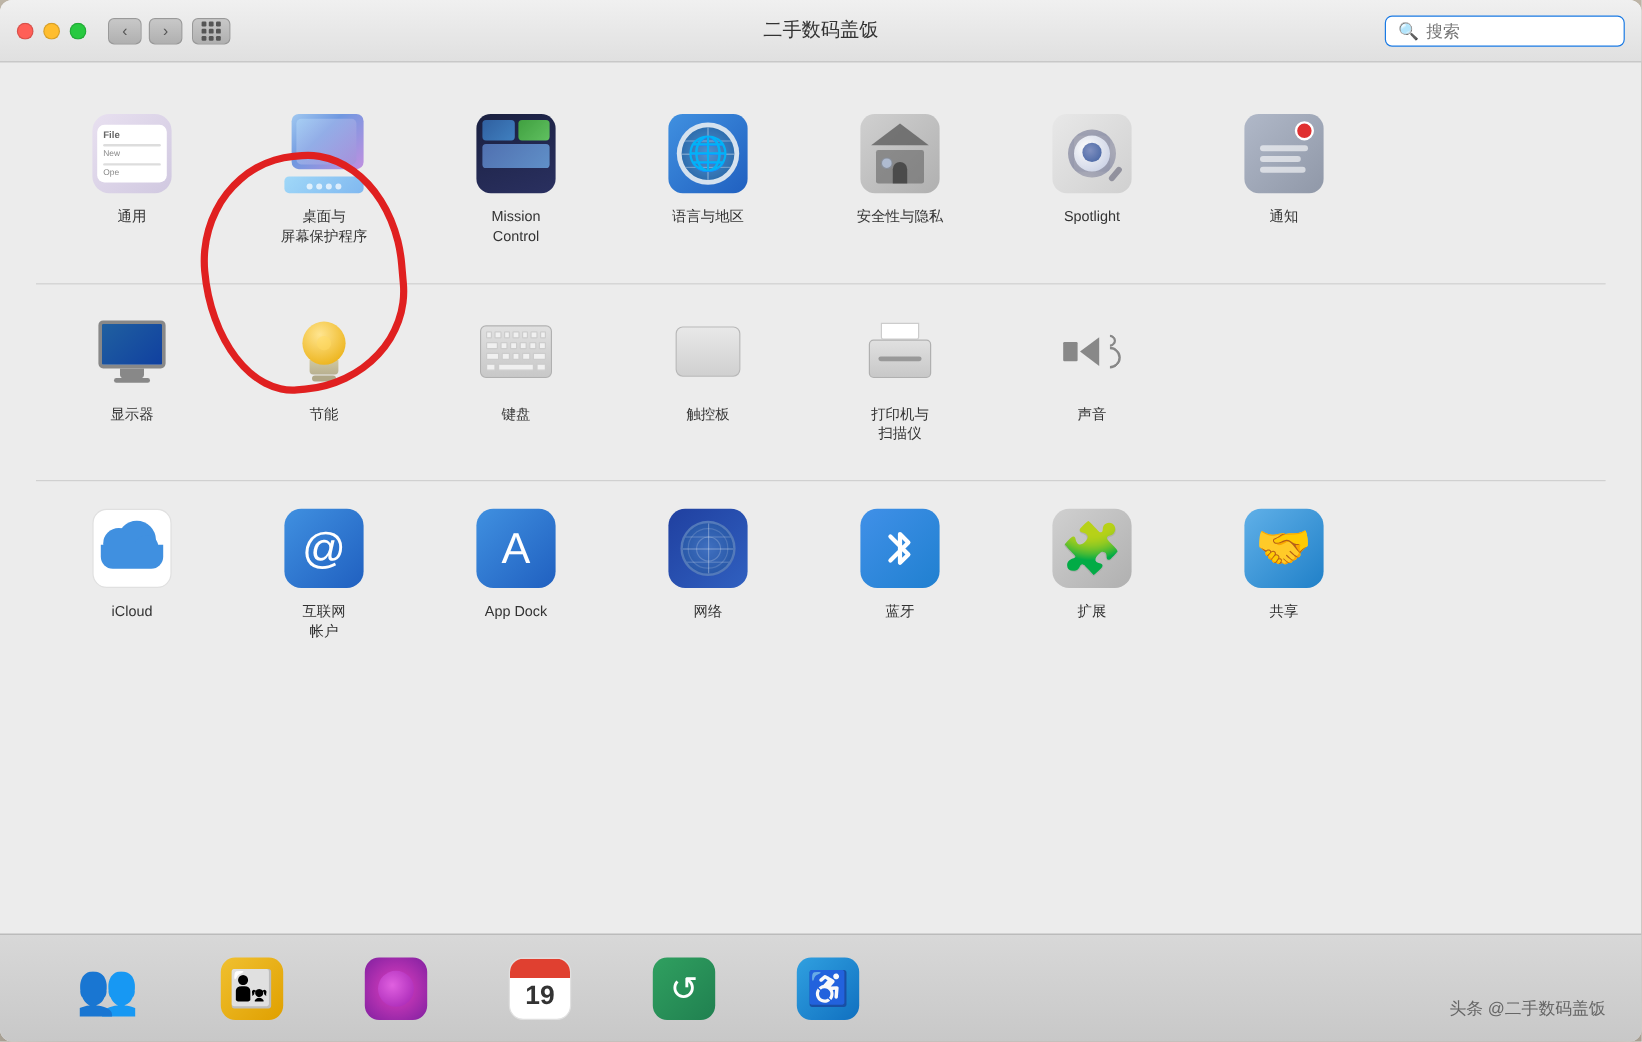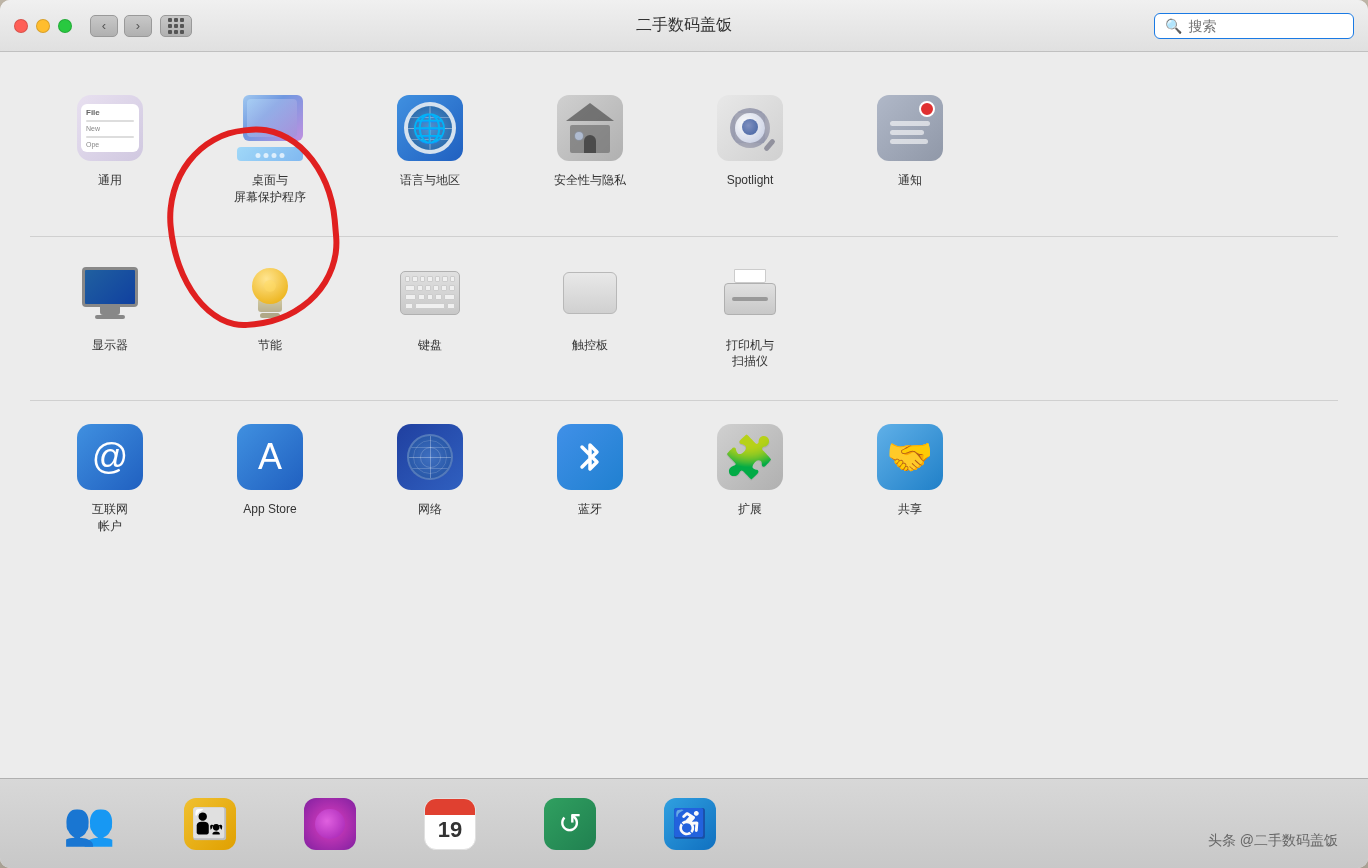--- a/index.html
+++ b/index.html
@@ -724,20 +724,30 @@
                 </div>
               </div>
 
               <div style="position:absolute;top:4px;left:10px;width:50px;height:38px;background:linear-gradient(135deg,#b0d8f8,#a090d8);border-radius:4px;opacity:0.6;"></div>
             </div>
           </div>
           <div class="pref-label">桌面与<br>屏幕保护程序</div>
         </div>
 
 
+        <div class="pref-item">
+          <div class="pref-icon">
+            <div class="icon-mission">
+              <div class="mc-window" style="background:linear-gradient(135deg,#3060a0,#4080c0);border-radius:3px;"></div>
+              <div class="mc-window green" style="border-radius:3px;"></div>
+              <div class="mc-window" style="background:linear-gradient(135deg,#5070b0,#6090c8);border-radius:3px;grid-column:1/3;height:20px;"></div>
+            </div>
+          </div>
+          <div class="pref-label">Mission<br>Control</div>
+        </div>
 
         <div class="pref-item">
           <div class="pref-icon">
             <div class="icon-language">
               <div style="width:52px;height:52px;border-radius:50%;border:4px solid rgba(255,255,255,0.8);position:relative;overflow:hidden;background:radial-gradient(circle at 50% 50%, #5090d0, #2060a0);">
                 <div style="position:absolute;top:50%;left:50%;transform:translate(-50%,-50%);width:1px;height:100%;background:rgba(255,255,255,0.4);"></div>
                 <div style="position:absolute;top:50%;left:0;right:0;height:1px;background:rgba(255,255,255,0.4);"></div>
                 <div style="position:absolute;top:25%;left:0;right:0;height:1px;background:rgba(255,255,255,0.3);"></div>
                 <div style="position:absolute;top:75%;left:0;right:0;height:1px;background:rgba(255,255,255,0.3);"></div>
 
@@ -874,42 +884,70 @@
             <div class="icon-printer">
               <div class="printer-paper"></div>
               <div class="printer-body">
                 <div class="printer-slot"></div>
               </div>
             </div>
           </div>
           <div class="pref-label">打印机与<br>扫描仪</div>
         </div>
 
+        <div class="pref-item">
+          <div class="pref-icon">
+            <div class="icon-sound">
+              <div style="display:flex;align-items:center;">
+                <div style="width:12px;height:16px;background:#888;border-radius:1px;margin-right:2px;"></div>
+                <div style="width:0;height:0;border-top:12px solid transparent;border-bottom:12px solid transparent;border-right:16px solid #888;margin-right:4px;"></div>
+                <div style="display:flex;flex-direction:column;gap:4px;">
+                  <div style="width:10px;height:10px;border:2px solid #888;border-radius:50%;border-left-color:transparent;border-bottom-color:transparent;transform:rotate(45deg);"></div>
+                  <div style="width:18px;height:18px;border:2px solid #888;border-radius:50%;border-left-color:transparent;border-bottom-color:transparent;transform:rotate(45deg);margin-left:-4px;margin-top:-4px;"></div>
+                </div>
+              </div>
+            </div>
+          </div>
+          <div class="pref-label">声音</div>
+        </div>
 
       </div>
 
       <div class="section">
 
+        <div class="pref-item">
+          <div class="pref-icon">
+            <div class="icon-icloud">
+              <div class="cloud-shape">
+                <div class="cloud-bump b1"></div>
+                <div class="cloud-bump b2"></div>
+                <div class="cloud-bump b3"></div>
+                <div class="cloud-base"></div>
+              </div>
+            </div>
+          </div>
+          <div class="pref-label">iCloud</div>
+        </div>
 
         <div class="pref-item">
           <div class="pref-icon">
             <div class="icon-internet">
               <span class="at-symbol">@</span>
             </div>
           </div>
           <div class="pref-label">互联网<br>帐户</div>
         </div>
 
         <div class="pref-item">
           <div class="pref-icon">
             <div class="icon-appstore">
               <span style="font-size:36px;color:white;font-weight:200;">A</span>
             </div>
           </div>
-          <div class="pref-label">App Store</div>
+          <div class="pref-label">App Dock</div>
         </div>
 
         <div class="pref-item">
           <div class="pref-icon">
             <div class="icon-network">
               <div style="width:50px;height:50px;position:relative;display:flex;align-items:center;justify-content:center;">
                 <div style="width:46px;height:46px;border-radius:50%;background:radial-gradient(circle,#4070c0,#2050a0);border:2px solid rgba(255,255,255,0.2);position:relative;overflow:hidden;">
                   <div style="position:absolute;top:0;bottom:0;left:50%;width:1px;background:rgba(255,255,255,0.3);"></div>
                   <div style="position:absolute;left:0;right:0;top:50%;height:1px;background:rgba(255,255,255,0.3);"></div>
                   <div style="position:absolute;top:25%;left:0;right:0;height:1px;background:rgba(255,255,255,0.2);"></div>

